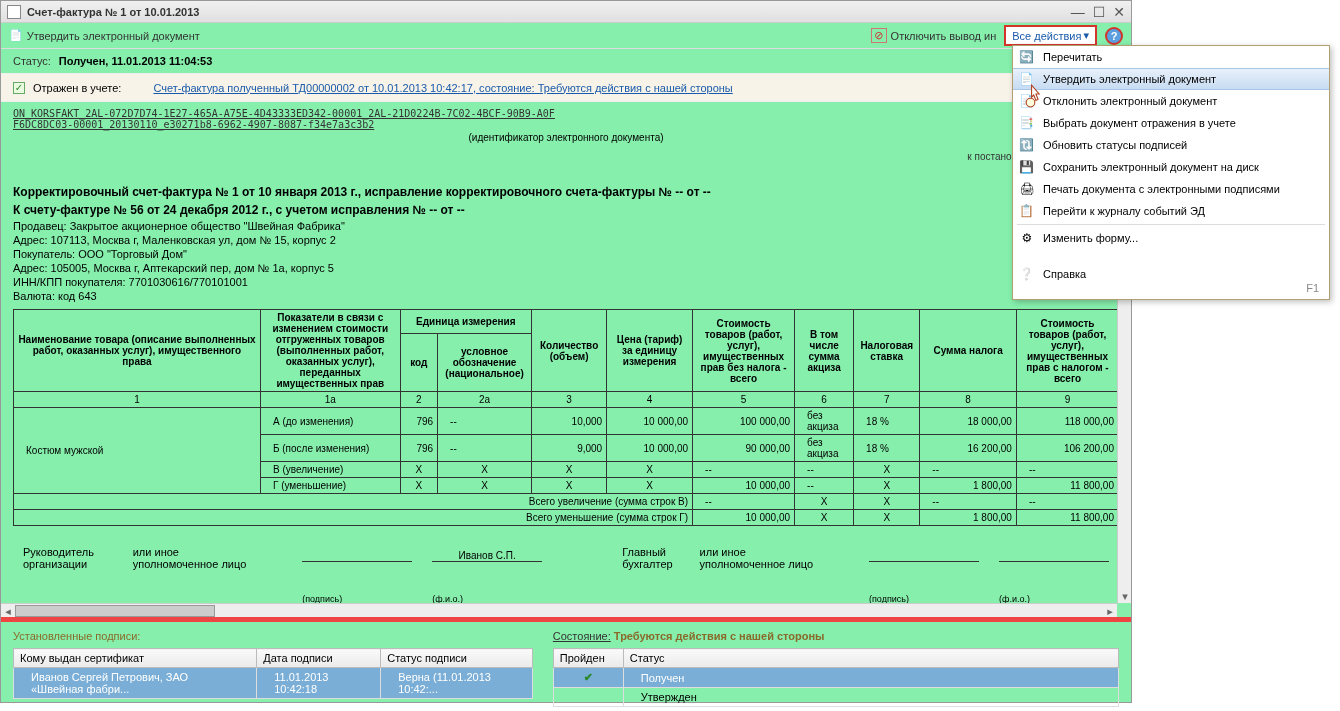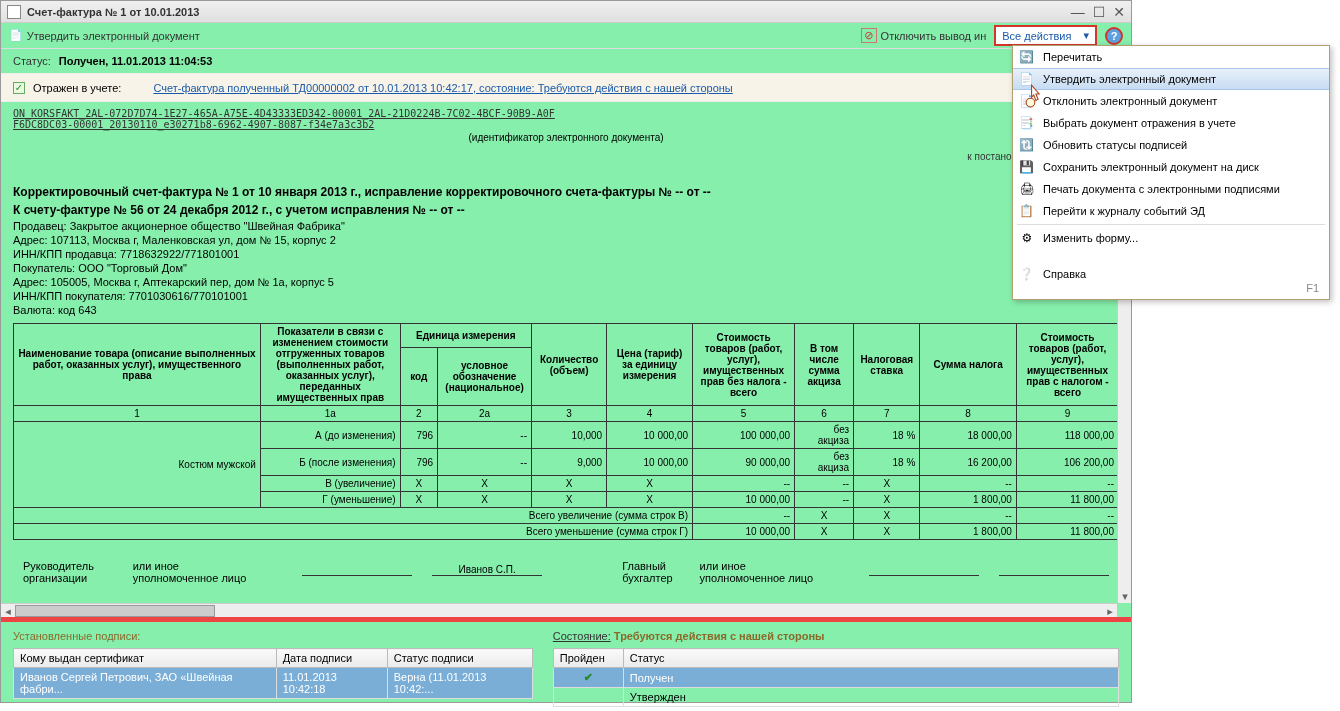--- a/index.html
+++ b/index.html
@@ -46,21 +46,21 @@
   color:#333;
 }
 .toolbar .right { margin-left:auto; display:flex; align-items:center; gap:8px;}
 .status-disable { display:flex; align-items:center; gap:4px; color:#333;}
 .all-actions-btn {
   border: 2px solid #d4352b;
   padding: 2px 6px;
   color: #1a5aaa;
   cursor:pointer;
   background:#fff;
-  display:flex; align-items:center; gap:12px;
+  display:flex; align-items:center; gap:2px;
 }
 .help-btn {
   width:18px;height:18px;border-radius:9px;
   border:2px solid #d4352b;
   background:#5aa0e0;color:#fff;
   display:flex;align-items:center;justify-content:center;
   font-weight:bold;
 }
 .status-row { padding:6px 12px; display:flex; gap:8px; align-items:center;}
 .status-row .label { color:#333;}
@@ -105,21 +105,21 @@
   border-collapse:collapse;
   width:100%;
   margin-top:6px;
 }
 .grid th, .grid td {
   border:1px solid #333;
   font-size:10px;
   padding:2px 4px;
   text-align:center;
 }
-.grid .left { text-align:right;padding-left:12px;}
+.grid .left { text-align:left;padding-left:12px;}
 .grid .right { text-align:right;}
 .sign-row { display:flex; gap:40px; padding:20px 10px 4px;}
 .sign-block { display:flex; font-size:11px;}
 .sign-line { display:flex; gap:20px; margin-top:4px;}
 .sig { border-bottom:1px solid #333; width:110px; text-align:center; font-size:10px;}
 .siglab { font-size:9px; text-align:left; width:110px;margin-top:28px;}
 .hscroll, .vscroll {
   position:absolute; background:#eee;
 }
 .hscroll { left:0;right:14px;bottom:0;height:14px; border-top:1px solid #ccc;}
@@ -133,21 +133,21 @@
 }
 .panel-left { width:47%; }
 .panel-right { flex:1; }
 .panel-title { color:#8a6a2a; padding-bottom:6px;}
 .list-table { border:1px solid #bbb; width:100%; border-collapse:collapse;}
 .list-table th {
   background:linear-gradient(#fafafa,#eaeaea);
   border:1px solid #bbb; font-weight:normal; text-align:left;
   padding:3px 6px; font-size:11px;
 }
-.list-table td { border:1px solid #ddd; padding:3px 6px; font-size:11px;}
+.list-table td { border:1px solid #ddd; padding:3px 17px; font-size:11px;}
 .list-table tr.sel td { background:#7aaed6; color:#fff;}
 .state-row { padding-bottom:6px;}
 .state-row .slabel{ color:#333;text-decoration:underline;}
 .state-row .sval{ font-weight:bold; color:#8a6a2a;}
 .checkcell { text-align:center;}
 .checkcell span{ color:#2a8a2a; font-weight:bold;}
 
 .dropdown {
   position:absolute;
   top:45px; left:1012px;
@@ -241,21 +241,20 @@
       <div class="idlabel">(идентификатор электронного документа)</div>
       <div class="decree">
         <div>к постановлению Правительст</div>
         <div>от 2</div>
       </div>
       <div class="doc-body">
         <div class="doc-title">Корректировочный счет-фактура № 1 от 10 января 2013 г., исправление корректировочного счета-фактуры № -- от --</div>
         <div class="doc-title">К счету-фактуре № 56 от 24 декабря 2012 г., с учетом исправления № -- от --</div>
         <div class="doc-text">Продавец: Закрытое акционерное общество "Швейная Фабрика"</div>
         <div class="doc-text">Адрес: 107113, Москва г, Маленковская ул, дом № 15, корпус 2</div>
-        <div class="doc-text">ИНН/КПП продавца: 7718632922/771801001</div>
         <div class="doc-text">Покупатель: ООО "Торговый Дом"</div>
         <div class="doc-text">Адрес: 105005, Москва г, Аптекарский пер, дом № 1а, корпус 5</div>
         <div class="doc-text">ИНН/КПП покупателя: 7701030616/770101001</div>
         <div class="doc-text">Валюта: код 643</div>
 
         <table class="grid">
           <tbody>
               <tr>
             <th rowspan="2" style="width:230px">Наименование товара (описание выполненных работ, оказанных услуг), имущественного права</th>
             <th rowspan="2" style="width:130px">Показатели в связи с изменением стоимости отгруженных товаров (выполненных работ, оказанных услуг), переданных имущественных прав</th>

